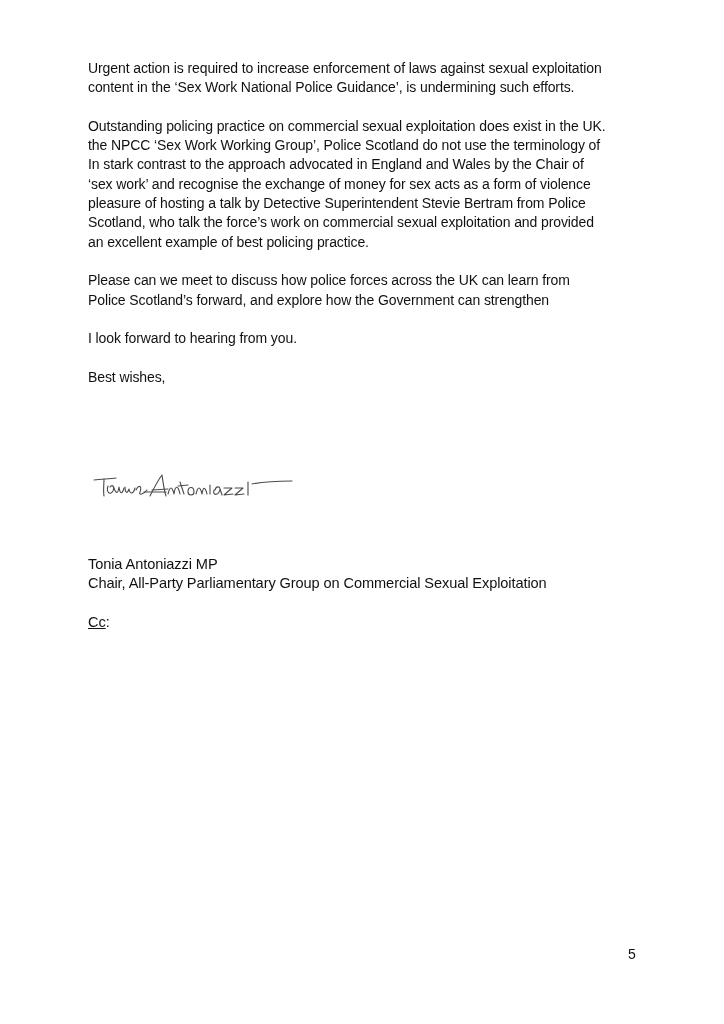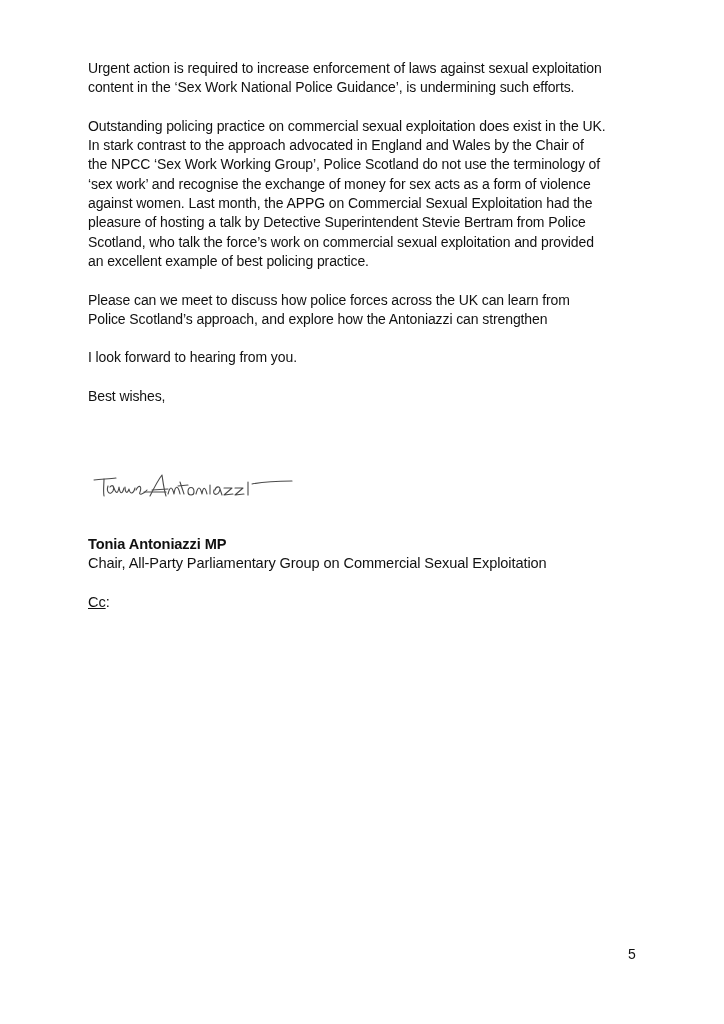--- a/index.html
+++ b/index.html
@@ -38,52 +38,51 @@
   }
   .sig-block {
     position: absolute;
     left: 88px;
     top: 535px;
     font-size: 14.6px;
     line-height: 19.3px;
     white-space: nowrap;
     letter-spacing: -0.1px;
   }
-  .sig-name { font-weight: bold; display: block; }
+  .sig-name { font-weight: normal; display: block; margin-top: 20px; }
   .sig-title { display: block; text-align: center; }
   .cc-label { text-decoration: underline; text-align: right; }
   .cc-block { margin-top: 19.3px; }
   .page-number {
     position: absolute;
     left: 628px;
     top: 946px;
     font-size: 14px;
   }
 </style>
 </head>
 <body>
 
 <div class="page">
   <p class="para">
     <span class="line">Urgent action is required to increase enforcement of laws against sexual exploitation</span>
     <span class="line">content in the ‘Sex Work National Police Guidance’, is undermining such efforts.</span>
   </p>
   <p class="para">
     <span class="line">Outstanding policing practice on commercial sexual exploitation does exist in the UK.</span>
+    <span class="line">the NPCC ‘Sex Work Working Group’, Police Scotland do not use the terminology of</span>
     <span class="line">In stark contrast to the approach advocated in England and Wales by the Chair of</span>
-    <span class="line">the NPCC ‘Sex Work Working Group’, Police Scotland do not use the terminology of</span>
     <span class="line">‘sex work’ and recognise the exchange of money for sex acts as a form of violence</span>
-    <span class="line">against women. Last month, the APPG on Commercial Sexual Exploitation had the</span>
     <span class="line">pleasure of hosting a talk by Detective Superintendent Stevie Bertram from Police</span>
     <span class="line">Scotland, who talk the force’s work on commercial sexual exploitation and provided</span>
     <span class="line">an excellent example of best policing practice.</span>
   </p>
   <p class="para">
     <span class="line">Please can we meet to discuss how police forces across the UK can learn from</span>
-    <span class="line">Police Scotland’s approach, and explore how the Antoniazzi can strengthen</span>
+    <span class="line">Police Scotland’s forward, and explore how the Government can strengthen</span>
   </p>
   <p class="para">
     <span class="line">I look forward to hearing from you.</span>
   </p>
   <p class="para">
     <span class="line">Best wishes,</span>
   </p>
 </div>
 
 <svg class="signature" viewBox="0 0 215 34" xmlns="http://www.w3.org/2000/svg">

